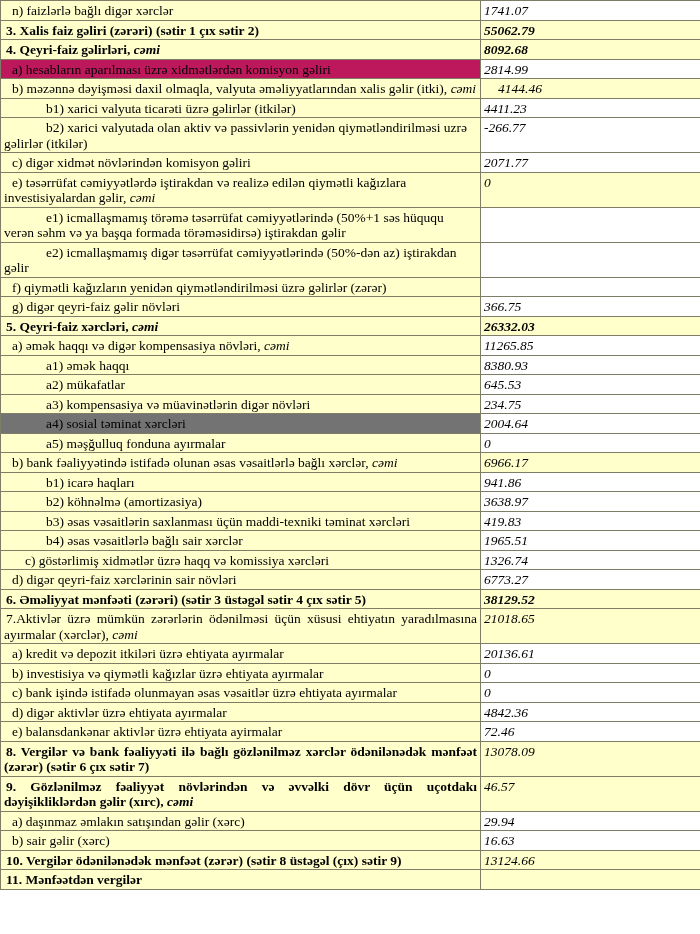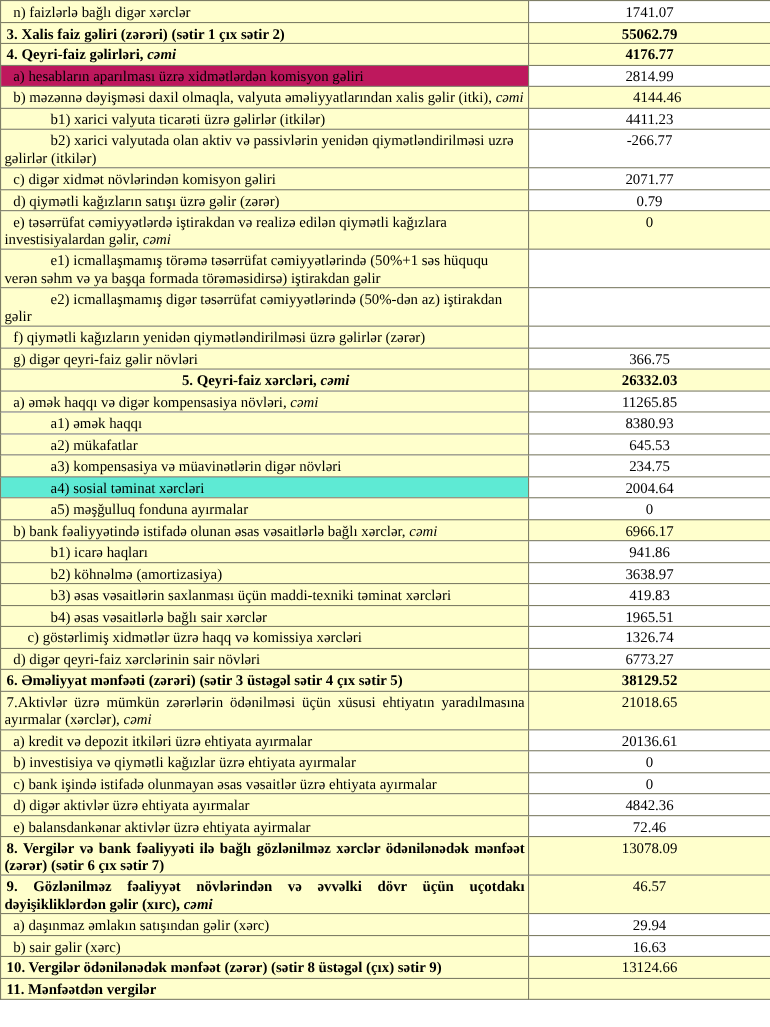--- a/index.html
+++ b/index.html
@@ -15,21 +15,21 @@
     border:1px solid #7e7e66;
   }
   table.fin td{
     border:1px solid #7e7e66;
     vertical-align:top;
     padding:2px 3px 1px 3px;
     overflow:hidden;
   }
   td.lbl{text-align:left;}
   td.lbl.just{text-align:justify;}
-  td.val{text-align:center;padding-right:4px;}
+  td.val{text-align:left;padding-right:4px;font-style:italic;}
   .ind0{text-indent:2px;}
   .ind1{text-indent:8px;}
   .ind2{text-indent:42px;}
   .b{font-weight:bold;}
   em{font-style:italic;}
 </style>
 </head>
 <body>
 
 <table class="fin">
@@ -41,21 +41,21 @@
       <tr>
         <td class="lbl ind1" style="background: rgb(255, 255, 204);"><span>n) faizlərlə bağlı digər xərclər</span></td>
         <td class="val" style="background: rgb(255, 255, 255);"><span>1741.07</span></td>
       </tr>
       <tr>
         <td class="lbl ind0 b" style="background: rgb(255, 255, 204);"><span>3. Xalis faiz gəliri (zərəri) (sətir 1 çıx sətir 2)</span></td>
         <td class="val b" style="background: rgb(255, 255, 204); margin-left: 40px;"><span>55062.79</span></td>
       </tr>
       <tr>
         <td class="lbl ind0 b" style="background: rgb(255, 255, 204);"><span>4. Qeyri-faiz gəlirləri, </span><em>cəmi</em></td>
-        <td class="val b" style="background: rgb(255, 255, 204);"><span>4176.77</span></td>
+        <td class="val b" style="background: rgb(255, 255, 204);"><span>8092.68</span></td>
       </tr>
       <tr>
         <td class="lbl ind1" style="background: #be185d;"><span>a) hesabların aparılması üzrə xidmətlərdən komisyon gəliri</span></td>
         <td class="val" style="background: rgb(255, 255, 255);"><span>2814.99</span></td>
       </tr>
       <tr>
         <td class="lbl ind1" style="background: rgb(255, 255, 204);"><span>b) məzənnə dəyişməsi daxil olmaqla, valyuta əməliyyatlarından xalis gəlir (itki), </span><em>cəmi</em></td>
         <td class="val" style="background: rgb(255, 255, 204); padding-left: 17px;"><span>4144.46</span></td>
       </tr>
       <tr>
@@ -64,65 +64,61 @@
       </tr>
       <tr>
         <td class="lbl ind2" style="background: rgb(255, 255, 204);"><span>b2) xarici valyutada olan aktiv və passivlərin yenidən qiymətləndirilməsi uzrə gəlirlər (itkilər)</span></td>
         <td class="val" style="background: rgb(255, 255, 255);"><span>-266.77</span></td>
       </tr>
       <tr>
         <td class="lbl ind1" style="background: rgb(255, 255, 204);"><span>c) digər xidmət növlərindən komisyon gəliri</span></td>
         <td class="val" style="background: rgb(255, 255, 255);"><span>2071.77</span></td>
       </tr>
       <tr>
-        <td class="lbl ind1" style="background: rgb(255, 255, 204);"><span>d) qiymətli kağızların satışı üzrə gəlir (zərər)</span></td>
-        <td class="val" style="background: rgb(255, 255, 255);"><span>0.79</span></td>
-      </tr>
-      <tr>
         <td class="lbl ind1" style="background: rgb(255, 255, 204);"><span>e) təsərrüfat cəmiyyətlərdə iştirakdan və realizə edilən qiymətli kağızlara investisiyalardan gəlir, </span><em>cəmi</em></td>
         <td class="val" style="background: rgb(255, 255, 204);"><span>0</span></td>
       </tr>
       <tr>
         <td class="lbl ind2" style="background: rgb(255, 255, 204);"><span>e1) icmallaşmamış törəmə təsərrüfat cəmiyyətlərində  (50%+1 səs hüququ verən səhm və ya başqa formada törəməsidirsə) iştirakdan gəlir</span></td>
         <td class="val" style="background: rgb(255, 255, 255);"><span></span></td>
       </tr>
       <tr>
         <td class="lbl ind2" style="background: rgb(255, 255, 204);"><span>e2) icmallaşmamış digər təsərrüfat cəmiyyətlərində (50%-dən az) iştirakdan gəlir</span></td>
         <td class="val" style="background: rgb(255, 255, 255);"><span></span></td>
       </tr>
       <tr>
         <td class="lbl ind1" style="background: rgb(255, 255, 204);"><span>f) qiymətli kağızların yenidən qiymətləndirilməsi üzrə gəlirlər (zərər)</span></td>
         <td class="val" style="background: rgb(255, 255, 255);"><span></span></td>
       </tr>
       <tr>
         <td class="lbl ind1" style="background: rgb(255, 255, 204);"><span>g) digər qeyri-faiz gəlir növləri</span></td>
         <td class="val" style="background: rgb(255, 255, 255);"><span>366.75</span></td>
       </tr>
       <tr>
-        <td class="lbl ind0 b" style="background: rgb(255, 255, 204); text-align: center;"><span>5. Qeyri-faiz xərcləri, </span><em>cəmi</em></td>
+        <td class="lbl ind0 b" style="background: rgb(255, 255, 204);"><span>5. Qeyri-faiz xərcləri, </span><em>cəmi</em></td>
         <td class="val b" style="background: rgb(255, 255, 204);"><span>26332.03</span></td>
       </tr>
       <tr>
         <td class="lbl ind1" style="background: rgb(255, 255, 204);"><span>a) əmək haqqı və digər kompensasiya növləri, </span><em>cəmi</em></td>
         <td class="val" style="background: rgb(255, 255, 255);"><span>11265.85</span></td>
       </tr>
       <tr>
         <td class="lbl ind2" style="background: rgb(255, 255, 204);"><span>a1) əmək haqqı</span></td>
         <td class="val" style="background: rgb(255, 255, 255);"><span>8380.93</span></td>
       </tr>
       <tr>
         <td class="lbl ind2" style="background: rgb(255, 255, 204);"><span>a2) mükafatlar</span></td>
         <td class="val" style="background: rgb(255, 255, 255);"><span>645.53</span></td>
       </tr>
       <tr>
         <td class="lbl ind2" style="background: rgb(255, 255, 204);"><span>a3) kompensasiya və müavinətlərin digər növləri</span></td>
         <td class="val" style="background: rgb(255, 255, 255);"><span>234.75</span></td>
       </tr>
       <tr>
-        <td class="lbl ind2" style="background: #5eead4; margin-left: 22px;"><span>a4) sosial təminat xərcləri</span></td>
+        <td class="lbl ind2" style="background: #737373; margin-left: 22px;"><span>a4) sosial təminat xərcləri</span></td>
         <td class="val" style="background: rgb(255, 255, 255);"><span>2004.64</span></td>
       </tr>
       <tr>
         <td class="lbl ind2" style="background: rgb(255, 255, 204);"><span>a5) məşğulluq fonduna ayırmalar</span></td>
         <td class="val" style="background: rgb(255, 255, 255);"><span>0</span></td>
       </tr>
       <tr>
         <td class="lbl ind1" style="background: rgb(255, 255, 204);"><span>b) bank fəaliyyətində istifadə olunan əsas vəsaitlərlə bağlı xərclər, </span><em>cəmi</em></td>
         <td class="val" style="background: rgb(255, 255, 204);"><span>6966.17</span></td>
       </tr>

